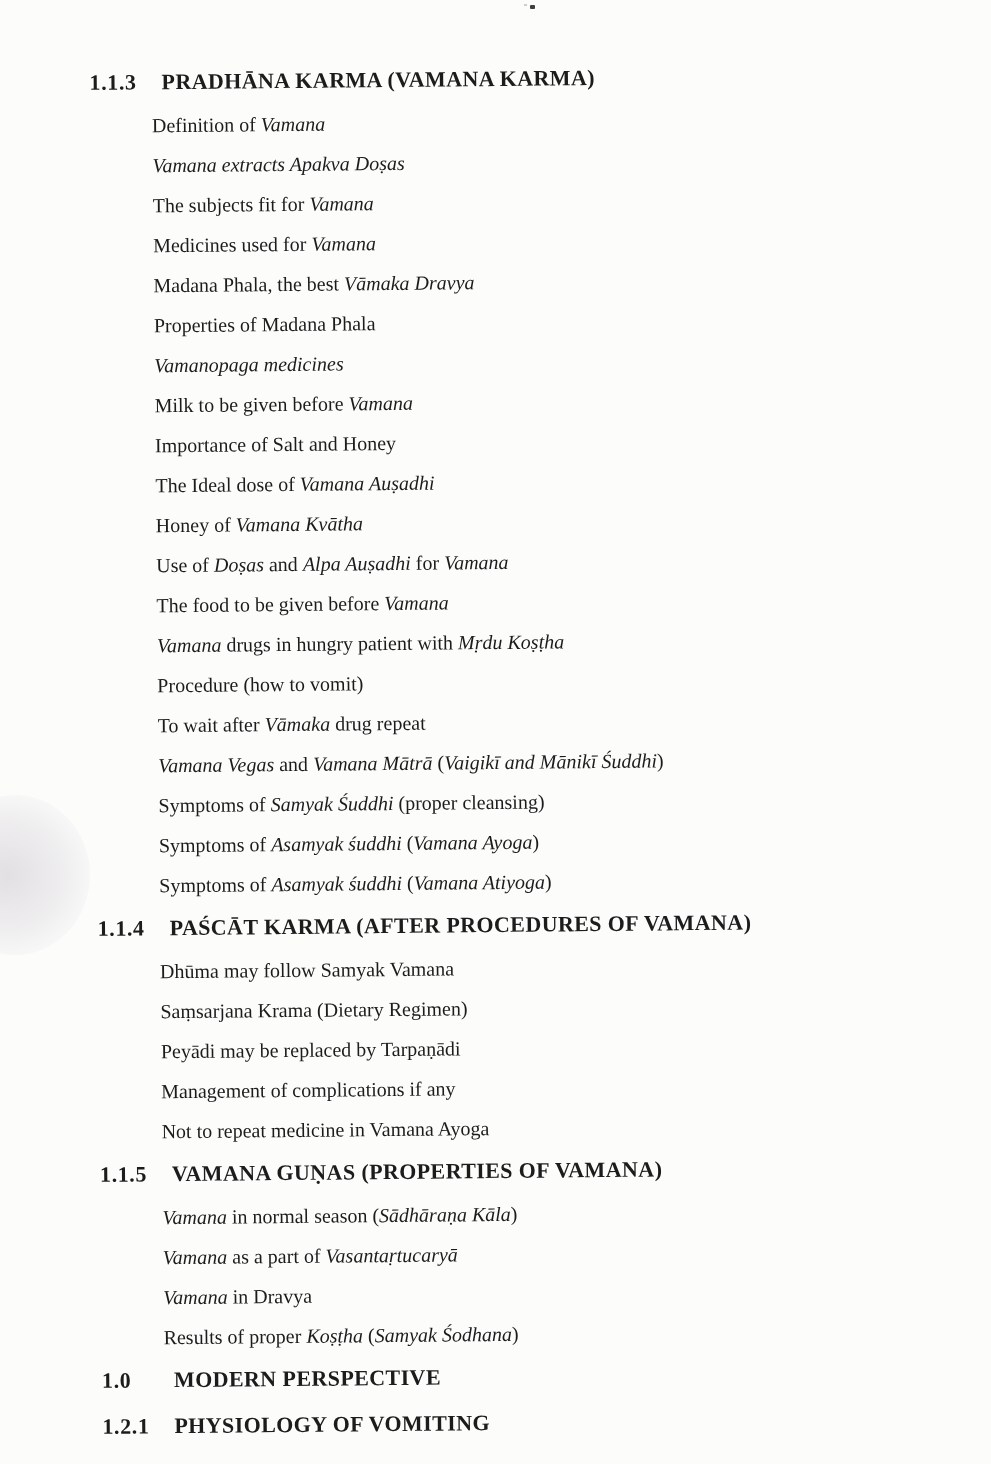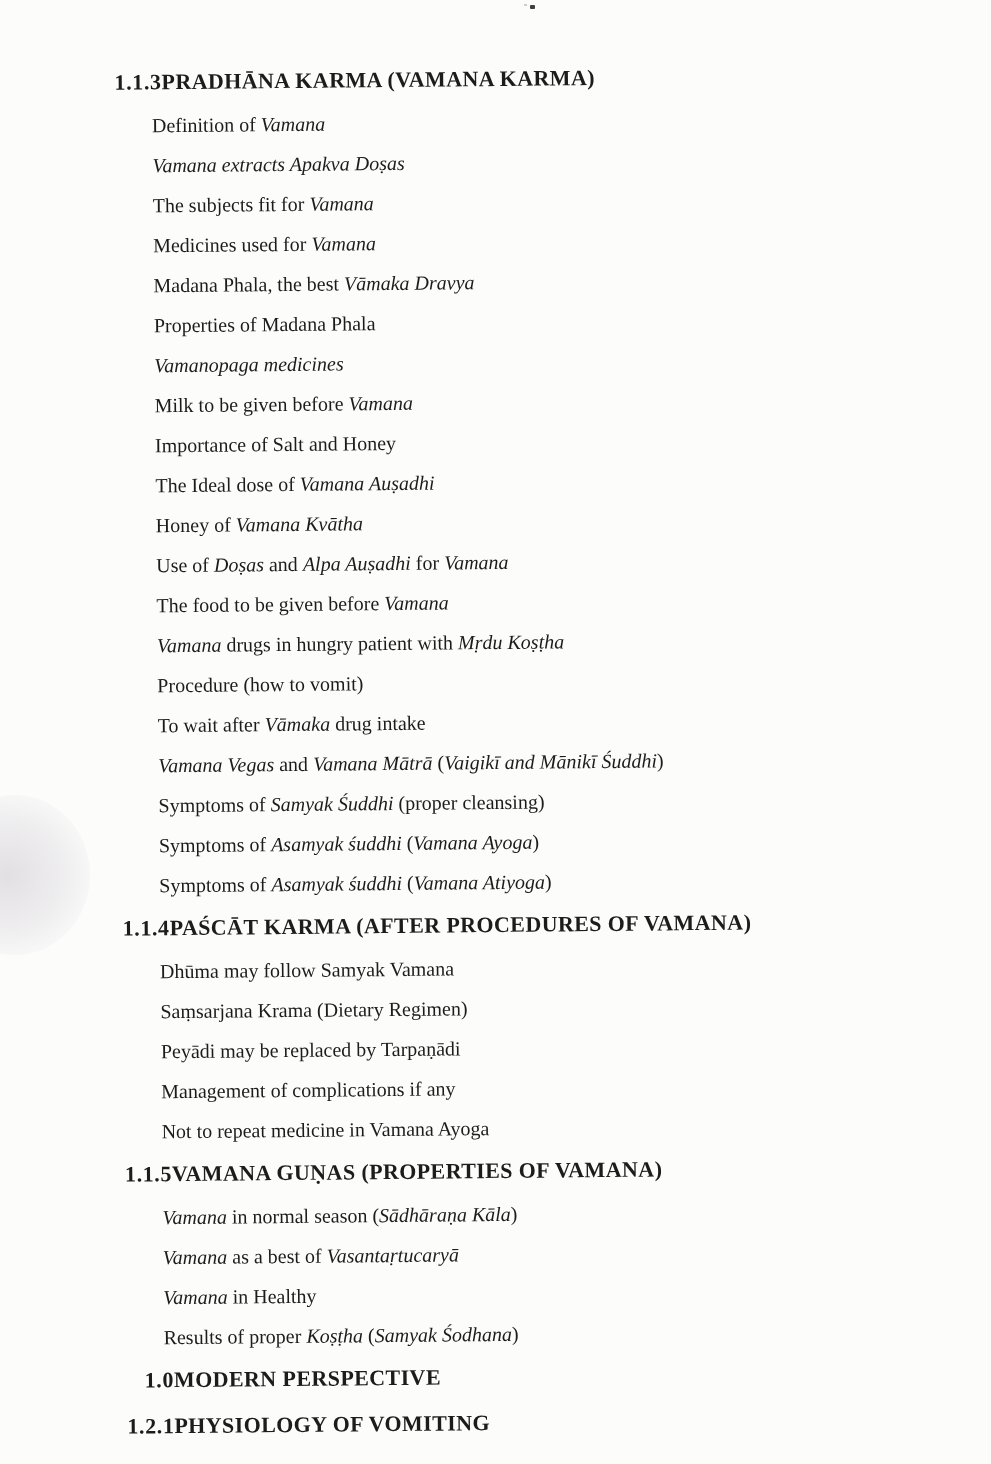--- a/index.html
+++ b/index.html
@@ -31,21 +31,20 @@
     font-weight: bold;
     font-size: 22px;
     line-height: 46px;
     letter-spacing: 0.4px;
     white-space: nowrap;
   }
   .sec-num {
     flex: none;
     width: 72px;
     letter-spacing: 0.6px;
-    text-align: right;
   }
   .toc-item {
     padding-left: 158px;
     font-size: 20px;
     line-height: 40px;
     white-space: nowrap;
   }
   .it { font-style: italic; }
   .scan-dot {
     position: absolute;
@@ -86,41 +85,41 @@
     <div class="toc-item"><span>Properties of Madana Phala</span></div>
     <div class="toc-item"><span class="it">Vamanopaga medicines</span></div>
     <div class="toc-item"><span>Milk to be given before </span><span class="it">Vamana</span></div>
     <div class="toc-item"><span>Importance of Salt and Honey</span></div>
     <div class="toc-item"><span>The Ideal dose of </span><span class="it">Vamana Auṣadhi</span></div>
     <div class="toc-item"><span>Honey of </span><span class="it">Vamana Kvātha</span></div>
     <div class="toc-item"><span>Use of </span><span class="it">Doṣas</span><span> and </span><span class="it">Alpa Auṣadhi</span><span> for </span><span class="it">Vamana</span></div>
     <div class="toc-item"><span>The food to be given before </span><span class="it">Vamana</span></div>
     <div class="toc-item"><span class="it">Vamana</span><span> drugs in hungry patient with </span><span class="it">Mṛdu Koṣṭha</span></div>
     <div class="toc-item"><span>Procedure (how to vomit)</span></div>
-    <div class="toc-item"><span>To wait after </span><span class="it">Vāmaka</span><span> drug intake</span></div>
+    <div class="toc-item"><span>To wait after </span><span class="it">Vāmaka</span><span> drug repeat</span></div>
     <div class="toc-item"><span class="it">Vamana Vegas</span><span> and </span><span class="it">Vamana Mātrā</span><span> (</span><span class="it">Vaigikī and Mānikī Śuddhi</span><span>)</span></div>
     <div class="toc-item"><span>Symptoms of </span><span class="it">Samyak Śuddhi</span><span> (proper cleansing)</span></div>
     <div class="toc-item"><span>Symptoms of </span><span class="it">Asamyak śuddhi</span><span> (</span><span class="it">Vamana Ayoga</span><span>)</span></div>
     <div class="toc-item"><span>Symptoms of </span><span class="it">Asamyak śuddhi</span><span> (</span><span class="it">Vamana Atiyoga</span><span>)</span></div>
     <div class="section-heading">
       <span class="sec-num">1.1.4</span>
       <span class="sec-title">PAŚCĀT KARMA (AFTER PROCEDURES OF VAMANA)</span>
     </div>
     <div class="toc-item"><span>Dhūma may follow Samyak Vamana</span></div>
     <div class="toc-item"><span>Saṃsarjana Krama (Dietary Regimen)</span></div>
     <div class="toc-item"><span>Peyādi may be replaced by Tarpaṇādi</span></div>
     <div class="toc-item"><span>Management of complications if any</span></div>
     <div class="toc-item"><span>Not to repeat medicine in Vamana Ayoga</span></div>
     <div class="section-heading">
       <span class="sec-num">1.1.5</span>
       <span class="sec-title">VAMANA GUṆAS (PROPERTIES OF VAMANA)</span>
     </div>
     <div class="toc-item"><span class="it">Vamana</span><span> in normal season (</span><span class="it">Sādhāraṇa Kāla</span><span>)</span></div>
-    <div class="toc-item"><span class="it">Vamana</span><span> as a best of </span><span class="it">Vasantaṛtucaryā</span></div>
-    <div class="toc-item"><span class="it">Vamana</span><span> in Healthy</span></div>
+    <div class="toc-item"><span class="it">Vamana</span><span> as a part of </span><span class="it">Vasantaṛtucaryā</span></div>
+    <div class="toc-item"><span class="it">Vamana</span><span> in Dravya</span></div>
     <div class="toc-item"><span>Results of proper </span><span class="it">Koṣṭha</span><span> (</span><span class="it">Samyak Śodhana</span><span>)</span></div>
     <div class="section-heading">
       <span class="sec-num">1.0</span>
       <span class="sec-title">MODERN PERSPECTIVE</span>
     </div>
     <div class="section-heading">
       <span class="sec-num">1.2.1</span>
       <span class="sec-title">PHYSIOLOGY OF VOMITING</span>
     </div>
   </main>

